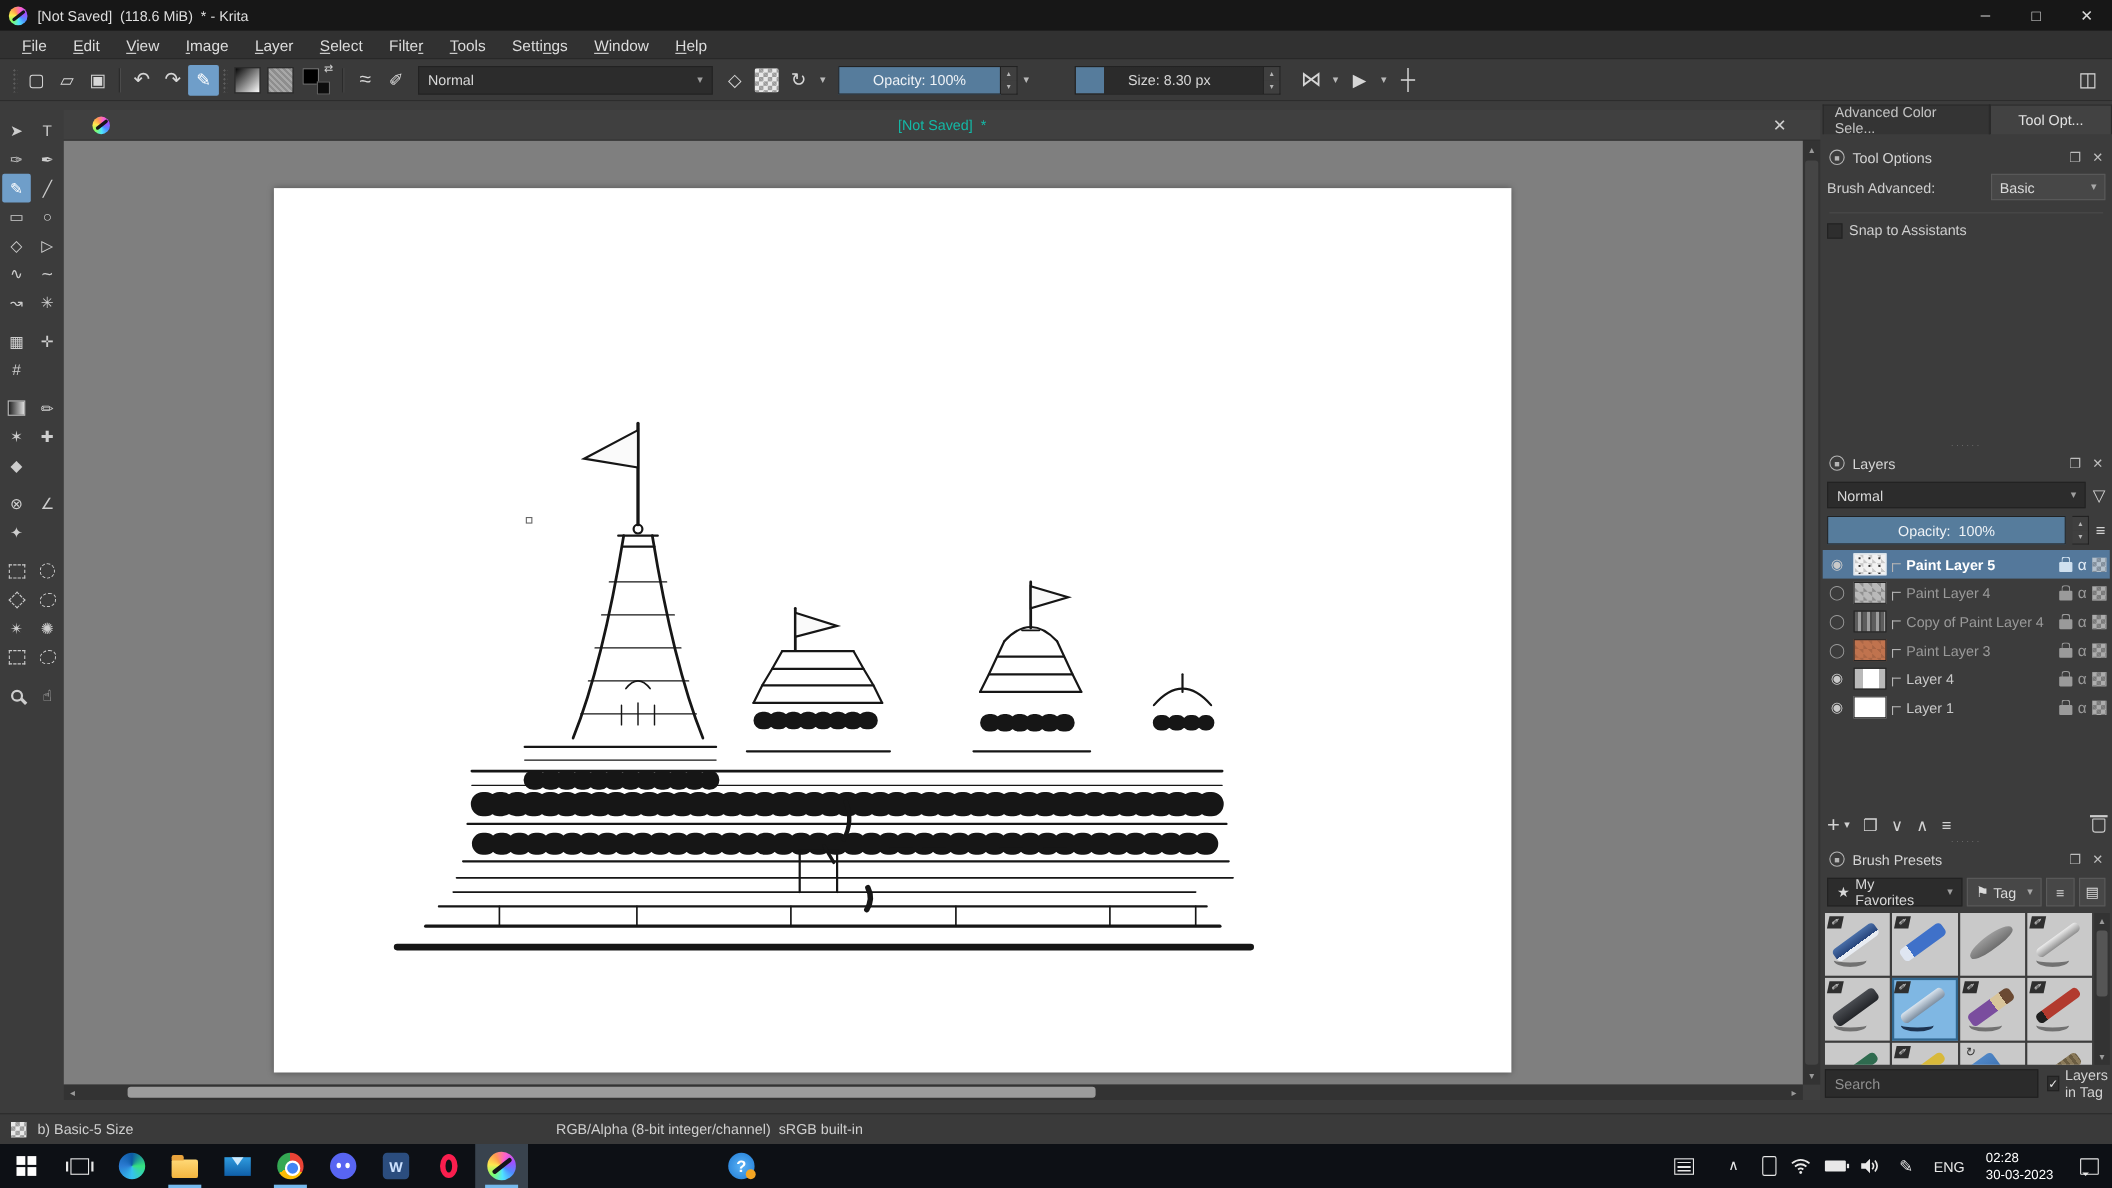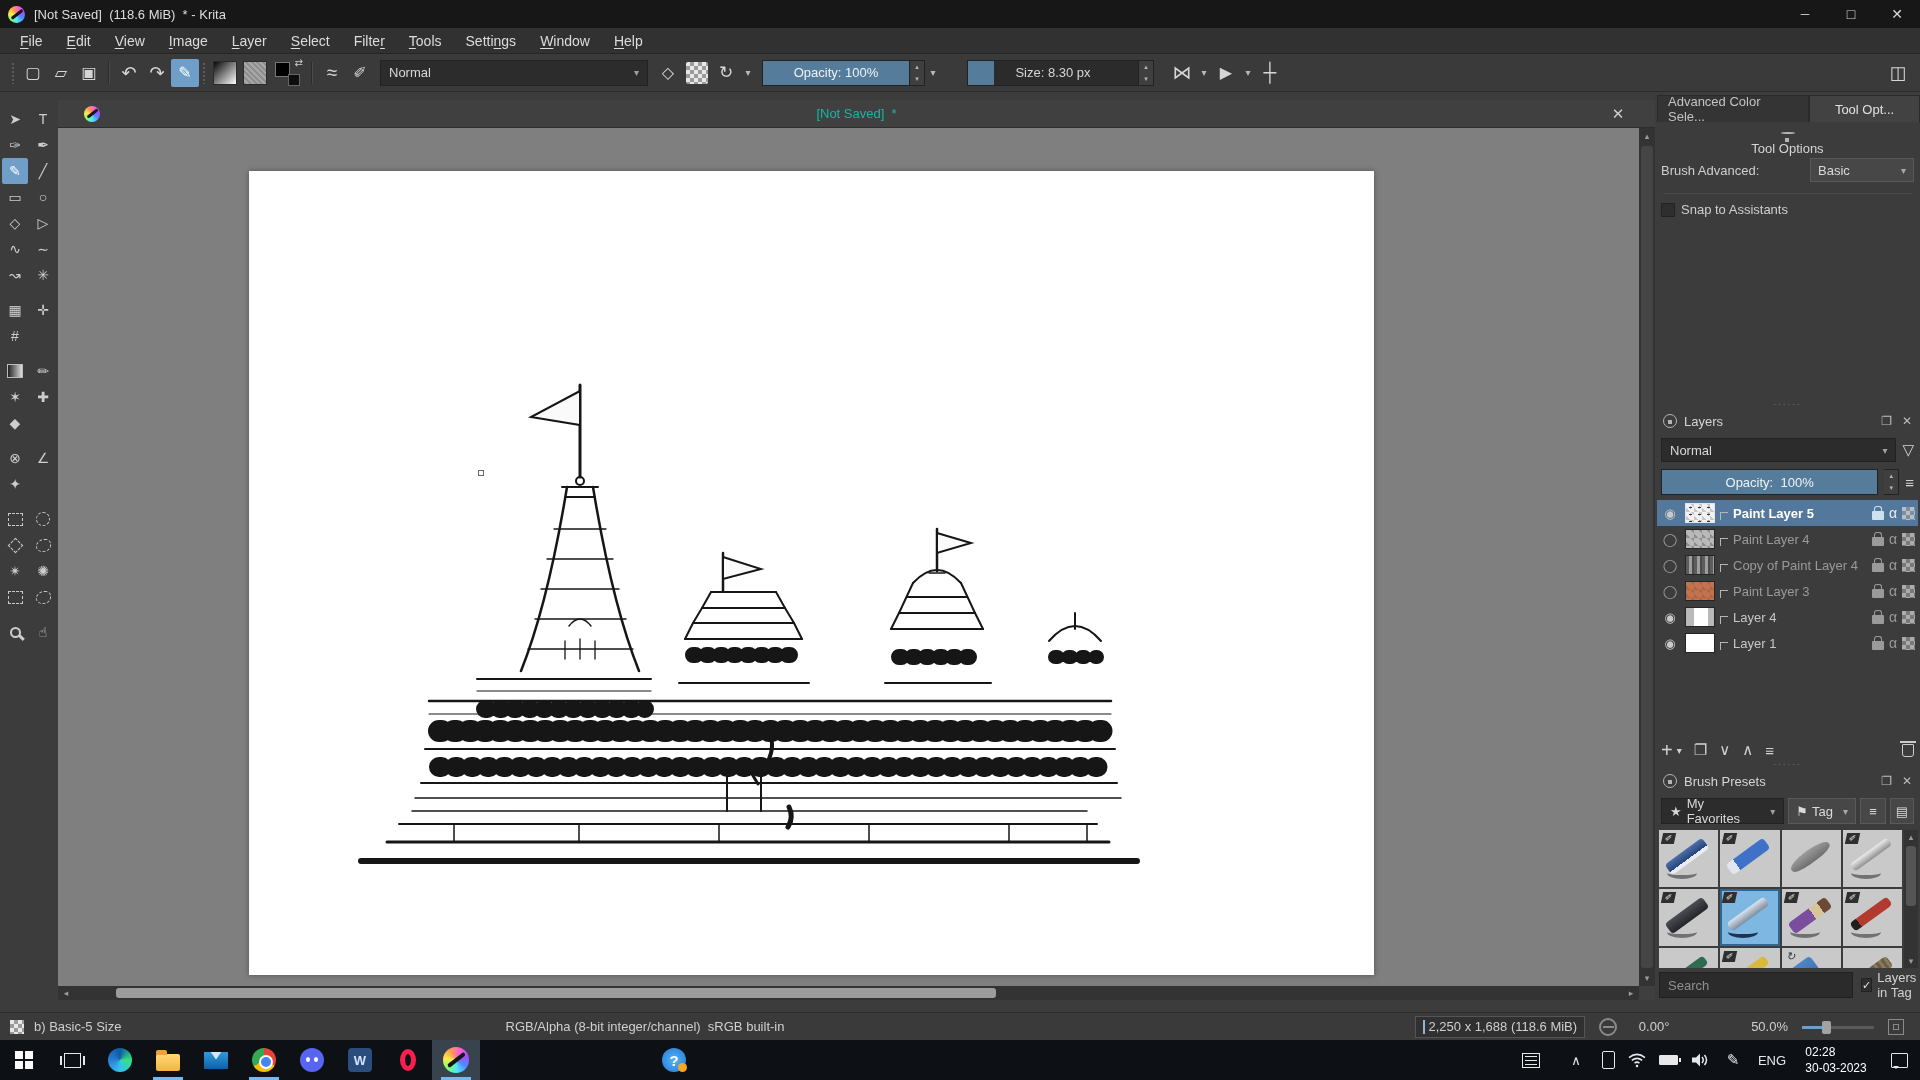--- a/index.html
+++ b/index.html
@@ -43,21 +43,21 @@
   .fgbg .fg { position:absolute; left:1px; top:3px; width:15px; height:15px; background:#000; border:1px solid #777; }
   .fgbg .bg { position:absolute; right:2px; bottom:1px; width:12px; height:12px; background:#0d0d0d; border:1px solid #666; }
   .fgbg .swap { position:absolute; right:-1px; top:-2px; color:#d0d0d0; font-size:10px; }
   .dropdown { height:26px; background:#2c2c2c; border:1px solid #222; display:flex; align-items:center;
     color:#d8d8d8; font-size:13px; padding:0 8px; }
   .dropdown .dd-arrow { margin-left:auto; color:#9f9f9f; font-size:10px; padding-left:8px; }
   #blend-dd { width:268px; margin:0 6px; }
   .kslider { height:26px; display:flex; align-items:center; justify-content:center;
     color:#eef2f6; font-size:13px; border:1px solid #222; }
   #opacity-slider { width:148px; background:#567c9c; margin-left:6px; }
-  #size-slider { width:172px; margin-left:26px; color:#d6d6d6;
+  #size-slider { width:172px; margin-left:36px; color:#d6d6d6;
     background:linear-gradient(to right,#567c9c 0 26px,#2b2b2b 26px); }
   .spincol { display:flex; flex-direction:column; width:15px; height:26px; border:1px solid #222; border-left:none; }
   .spincol span { flex:1; display:flex; align-items:center; justify-content:center; font-size:7px; color:#b5b5b5; background:#3f3f3f; }
   
   #workspace { position:absolute; left:0; top:92px; width:1920px; height:920px; background:#3c3c3c; }
   
   #toolbox { position:absolute; left:2px; top:14px; width:56px; display:grid;
     grid-template-columns:26px 26px; gap:0 2px; }
   .tool { width:26px; height:26px; display:flex; align-items:center; justify-content:center;
     color:#cdcdcd; font-size:14px; border-radius:2px; }
@@ -466,21 +466,21 @@
   <div id="rightdock">
     <div class="dock-tabs">
       <span class="dock-tab" style="width:152px;justify-content:center;">
         <span>Advanced Color Sele...</span>
         </span>
       <span class="dock-tab active" style="flex:1;justify-content:center;">
         <span>Tool Opt...</span>
         </span>
     </div>
 
-    <div class="dheader" style="top:40px;flex-direction:column;">
+    <div class="dheader" style="top:40px;">
       <span class="lockcirc"></span>
       <span>Tool Options</span>
       <span class="hbtns">
         <span>❐</span>
         <span>✕</span>
       </span>
     </div>
     <div class="rowflex" style="top:66px;">
       <span>Brush Advanced:</span>
       <span class="ddl" style="margin-left:auto;width:104px;">
@@ -673,37 +673,20 @@
         <span>Layers in Tag</span>
       </label>
     </div>
   </div>
 </div>
 
 <div id="statusbar">
   <span class="checker" style="width:14px;height:14px;margin:0 10px;"></span>
   <span>b) Basic-5 Size</span>
   <span id="status-center" class="pre">RGB/Alpha (8-bit integer/channel)  sRGB built-in</span>
-  <span style="margin-left:auto;display:flex;align-items:center;gap:14px;padding-right:16px;">
-    <span class="sizebox">
-      <i class="caret"></i>
-      <span>2,250 x 1,688 (118.6 MiB)</span>
-    </span>
-    <span class="dial"></span>
-    <span style="min-width:46px;text-align:center;">0.00°</span>
-    <span style="margin-left:60px;">50.0%</span>
-    <span class="zslider">
-      <i class="track"></i>
-        <i class="fill"></i>
-        <i class="knob"></i>
-    </span>
-    <span class="sqbtn">
-        <i></i>
-      </span>
-  </span>
 </div>
 
 <div id="taskbar">
   <span class="tslot">
     <span class="winlogo">
         <i></i>
         <i></i>
         <i></i>
         <i></i>
       </span>

